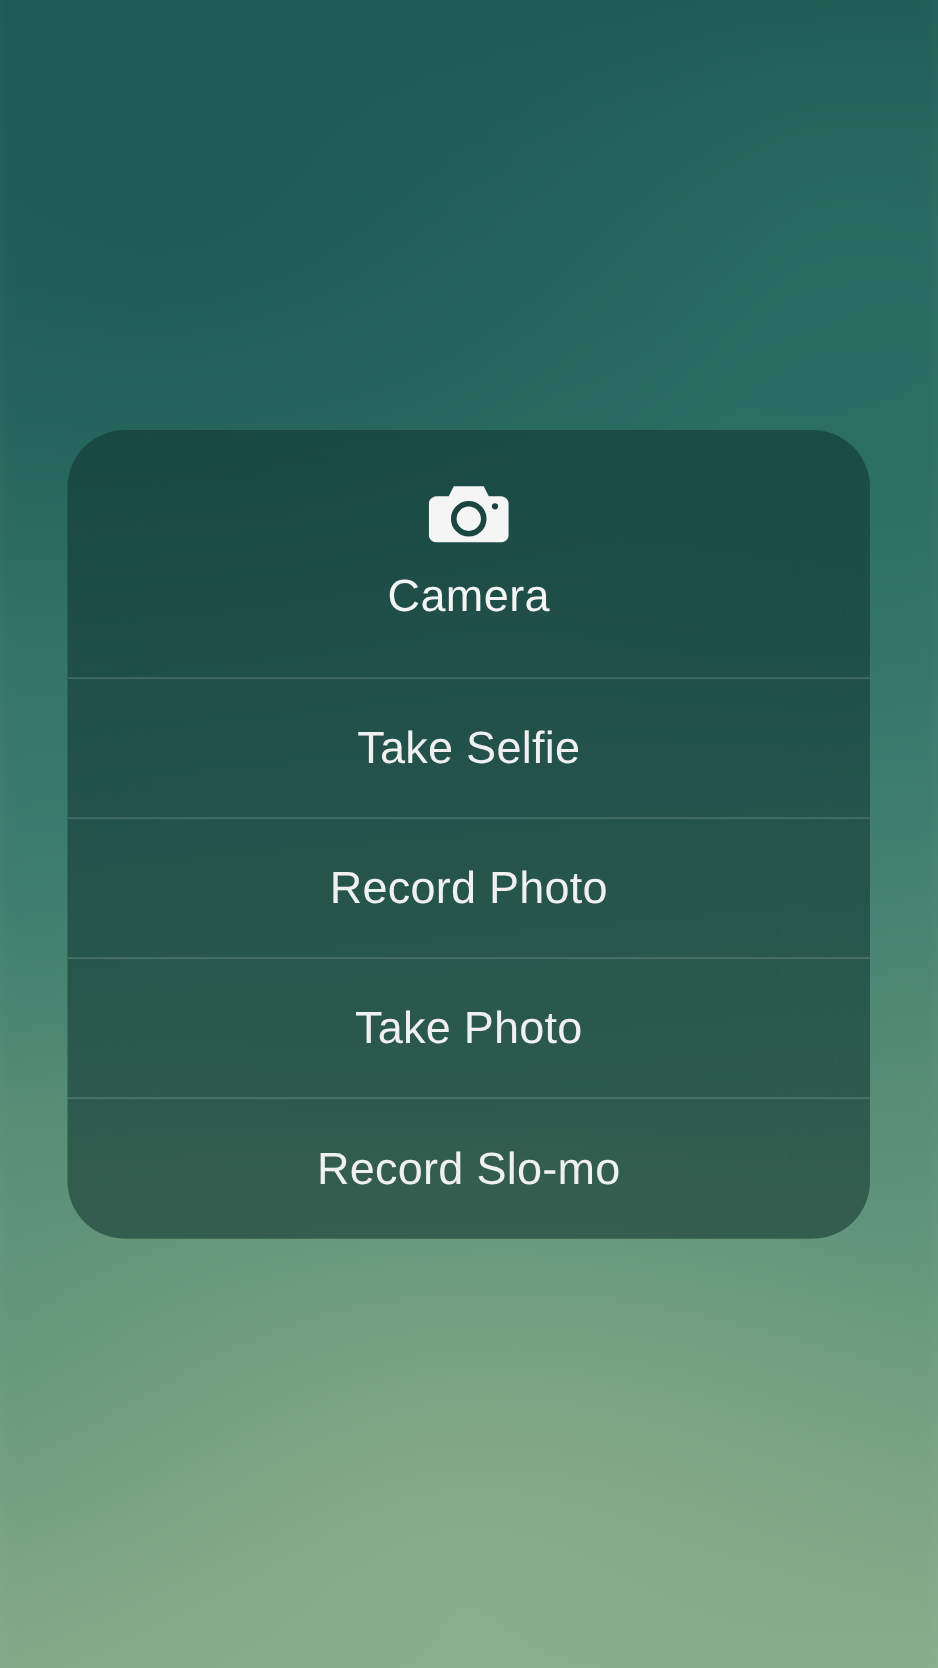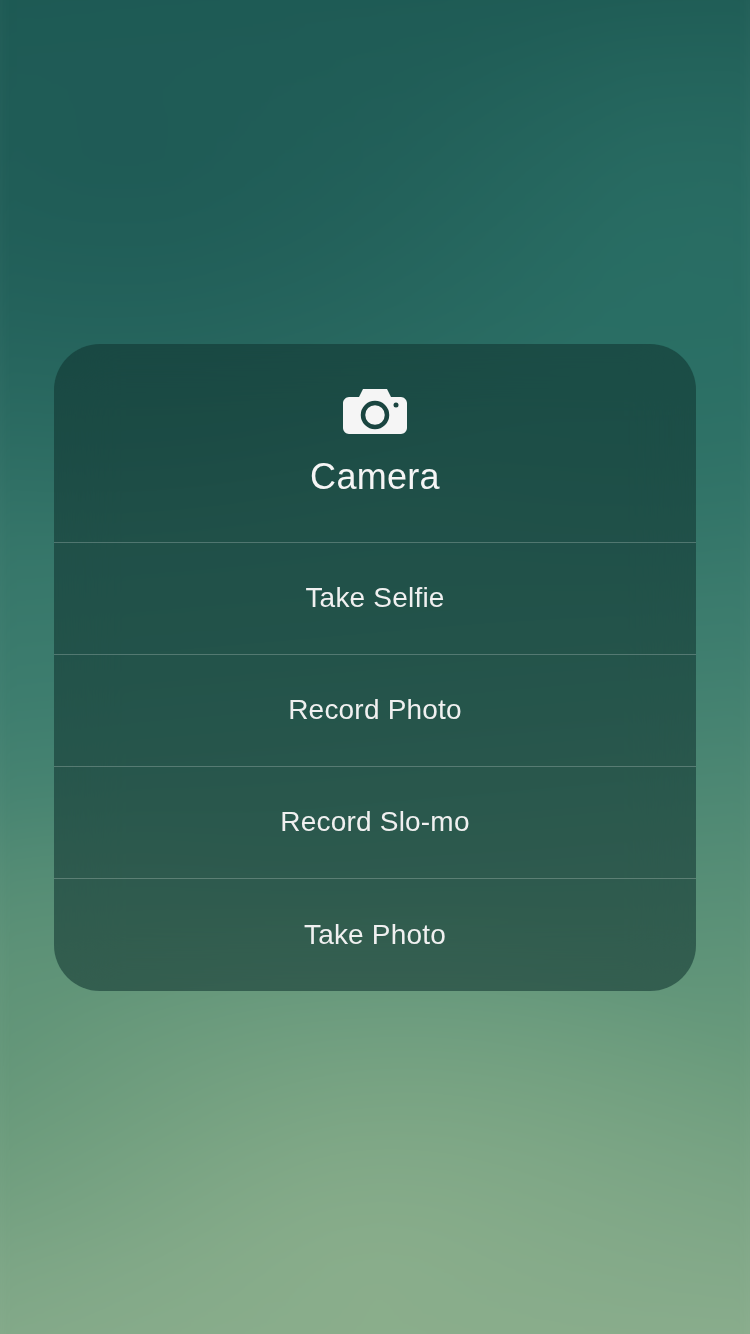--- a/index.html
+++ b/index.html
@@ -70,21 +70,21 @@
       letter-spacing: 0.3px;
     }
     
     .menu-item {
       height: 112px;
       display: flex;
       align-items: center;
       justify-content: center;
       border-bottom: 1px solid rgba(255, 255, 255, 0.22);
       color: #f0f0f0;
-      font-size: 28px;
+      font-size: 36px;
       font-weight: 400;
       letter-spacing: 0.2px;
     }
     
     .menu-item:last-child {
       border-bottom: none;
     }
   </style>
 </head>
 <body>
@@ -107,21 +107,21 @@
 
     <div class="menu-item">
       <span>Take Selfie</span>
     </div>
 
     <div class="menu-item">
       <span>Record Photo</span>
     </div>
 
     <div class="menu-item">
-      <span>Record Slo-mo</span>
+      <span>Take Photo</span>
     </div>
 
     <div class="menu-item">
-      <span>Take Photo</span>
+      <span>Record Slo-mo</span>
     </div>
 
   </div>
 </div>
 
 </body></html>

